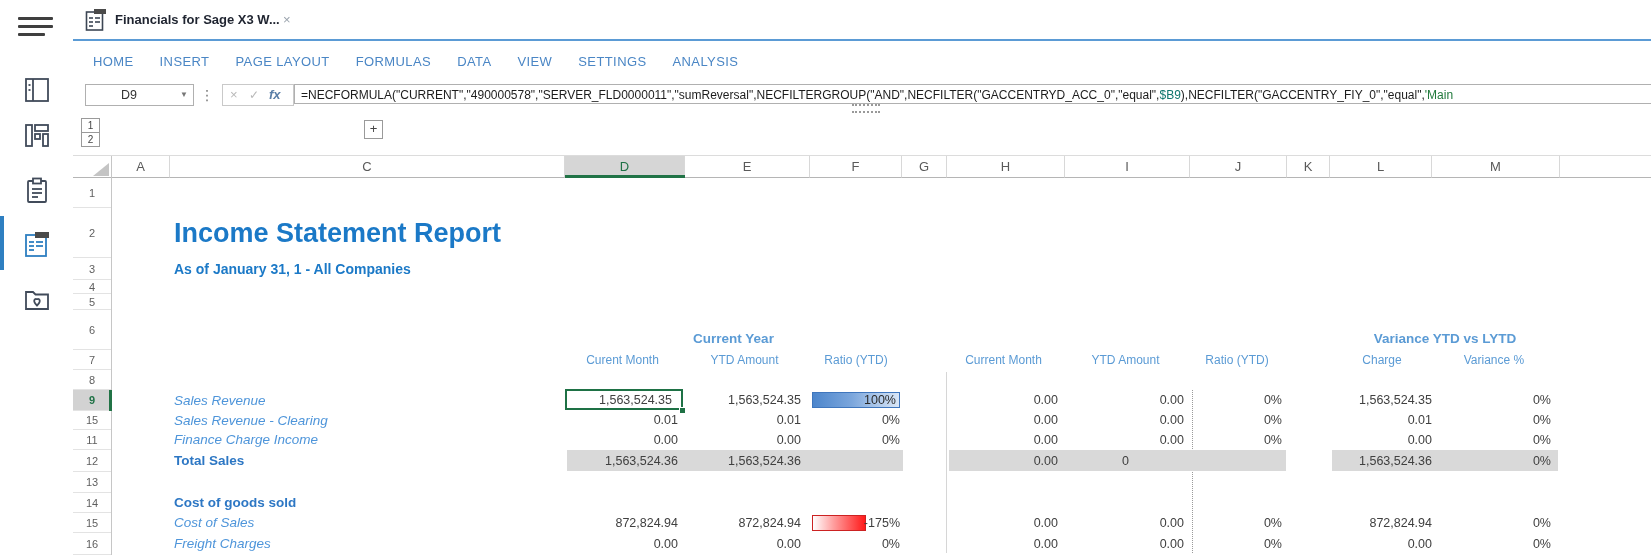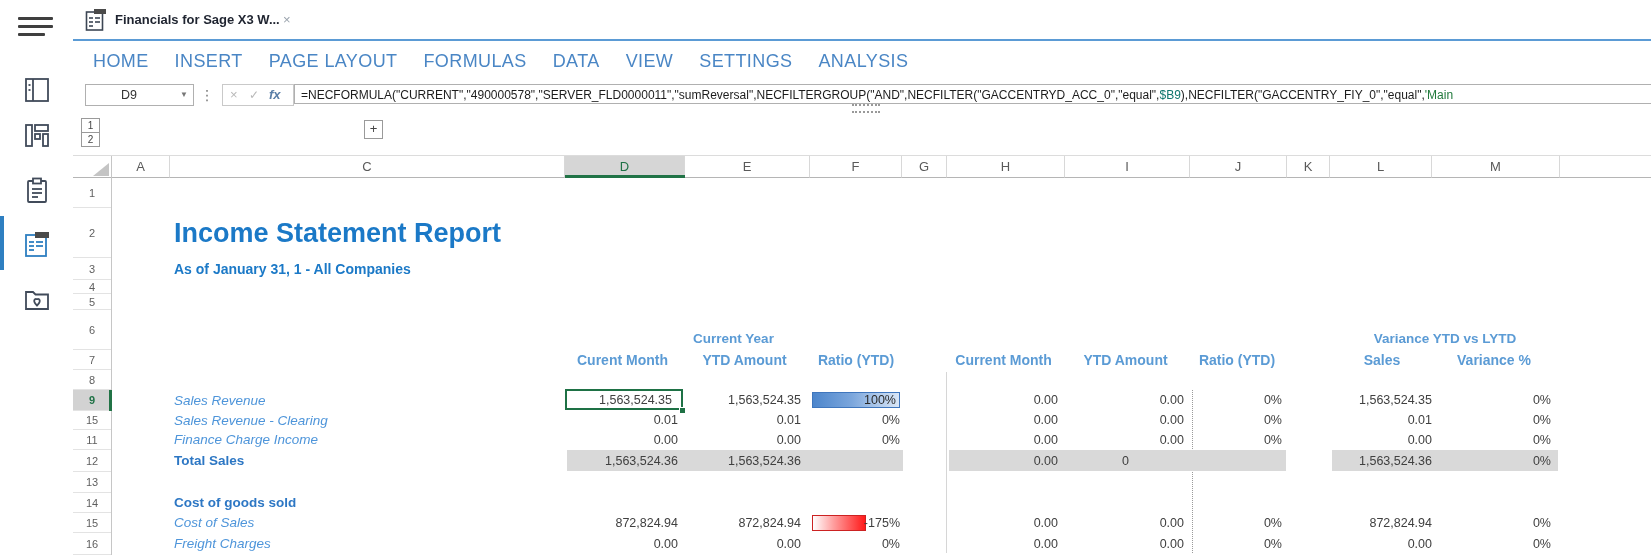--- a/index.html
+++ b/index.html
@@ -17,21 +17,21 @@
   .active-bar{position:absolute;left:0;top:216px;width:4px;height:54px;background:#2e7fc1;}
   
   .tab{position:absolute;left:73px;top:0;width:225px;height:39px;background:#fff;}
   .tab-icon{position:absolute;left:12px;top:8px;width:22px;height:25px;color:#3c4654;}
   .tab-title{position:absolute;left:42px;top:0;height:39px;line-height:39px;
              font-size:13px;font-weight:700;color:#1f2430;white-space:nowrap;}
   .tab-close{position:absolute;left:210px;top:0;height:39px;line-height:39px;font-size:13px;color:#9aa3ad;cursor:pointer;}
   .tab-underline{position:absolute;left:73px;top:39px;width:1578px;height:2px;background:#5b9bd5;}
   
   .menubar{position:absolute;left:93px;top:42px;height:38px;display:flex;gap:26px;align-items:center;}
-  .menu-item{font-size:18px;color:#4a86c5;letter-spacing:.4px;white-space:nowrap;cursor:pointer;}
+  .menu-item{font-size:13px;color:#4a86c5;letter-spacing:.4px;white-space:nowrap;cursor:pointer;}
   
   .namebox{position:absolute;left:85px;top:84px;width:107px;height:20px;border:1px solid #b0b0b0;background:#fff;}
   .namebox .ref{position:absolute;left:0;width:86px;text-align:center;line-height:20px;font-size:12.5px;color:#333;}
   .namebox .caret{position:absolute;right:5px;top:0;line-height:20px;font-size:8px;color:#777;}
   .fb-dots{position:absolute;left:200px;top:84px;height:22px;line-height:22px;font-size:14px;color:#777;cursor:pointer;}
   .fxbox{position:absolute;left:222px;top:84px;width:70px;height:20px;border:1px solid #c9c9c9;background:#fff;}
   .fxbox .x{position:absolute;left:7px;line-height:20px;font-size:13px;color:#b9b9b9;cursor:pointer;}
   .fxbox .ck{position:absolute;left:26px;line-height:20px;font-size:12px;color:#b9b9b9;cursor:pointer;}
   .fxbox .fx{position:absolute;left:46px;line-height:20px;font-size:13px;font-style:italic;font-weight:700;color:#5a7fa8;cursor:pointer;}
   .formula-field{position:absolute;left:294px;top:84px;width:1360px;height:20px;border:1px solid #b0b0b0;
@@ -69,21 +69,21 @@
   
   .rs{position:absolute;left:112px;width:1539px;}
   .c{position:absolute;top:0;height:100%;white-space:nowrap;font-size:12.5px;color:#404040;text-align:right;line-height:inherit;cursor:cell;}
   .lab{left:62px;width:390px;text-align:left;}
   .sec{font-weight:700;color:#2d77c4;font-size:13.5px;}
   .itm{font-style:italic;color:#4e95da;font-size:13.5px;}
   .cD{left:455px;width:111px;} .cE{left:576px;width:113px;} .cF{left:700px;width:88px;}
   .cH{left:837px;width:109px;} .cI{left:955px;width:117px;} .cJ{left:1080px;width:90px;}
   .cL{left:1220px;width:100px;} .cM{left:1325px;width:114px;}
   .ctr{text-align:center;}
-  .sub{font-weight:700;color:#5b9bd5;text-align:center;font-size:14px;}
+  .sub{font-weight:400;color:#5b9bd5;text-align:center;font-size:12px;}
   .grp{position:absolute;bottom:1px;height:20px;line-height:20px;font-weight:700;color:#5b9bd5;
        text-align:center;font-size:13.5px;white-space:nowrap;}
   .gCY{left:455px;width:333px;} .gLY{left:908px;width:270px;} .gVA{left:1220px;width:226px;}
   .rTitle{top:208px;height:50px;line-height:50px;}
   .rSub{top:258px;height:22px;line-height:22px;}
   .r6{top:310px;height:40px;}
   .r7{top:350px;height:20px;line-height:20px;}
   .r8{top:370px;height:20px;line-height:20px;}
   .r9{top:390px;height:21px;line-height:21px;}
   .r10{top:411px;height:19px;line-height:19px;}
@@ -262,21 +262,21 @@
     <span class="grp gVA">Variance YTD vs LYTD</span>
   </div>
 
   <div class="rs r7">
     <span class="c cD sub">Curent Month</span>
     <span class="c cE sub">YTD Amount</span>
     <span class="c cF sub">Ratio (YTD)</span>
     <span class="c cH sub">Current Month</span>
     <span class="c cI sub">YTD Amount</span>
     <span class="c cJ sub">Ratio (YTD)</span>
-    <span class="c cL sub">Sales</span>
+    <span class="c cL sub">Charge</span>
     <span class="c cM sub">Variance %</span>
   </div>
 
 
   <div class="rs r9">
     <span class="c lab itm">Sales Revenue</span>
     <div class="selbox"></div>
     <div class="selhandle"></div>
     <span class="c cD" style="padding-right:6px;box-sizing:border-box;">1,563,524.35</span>
     <span class="c cE">1,563,524.35</span>

